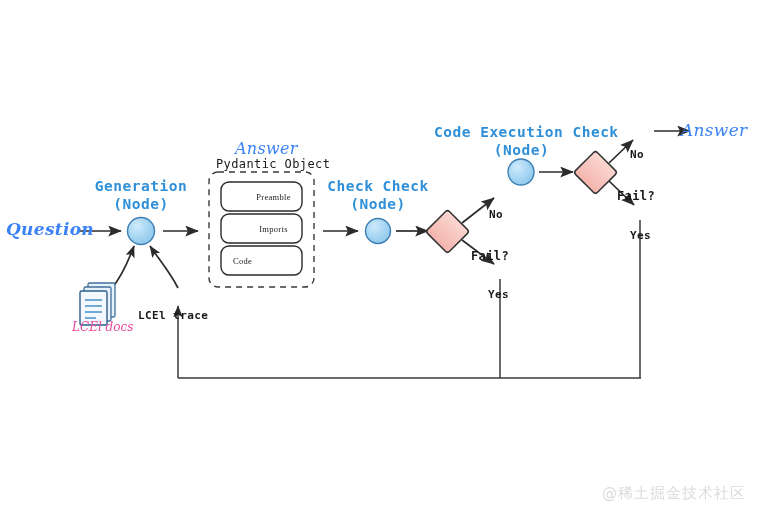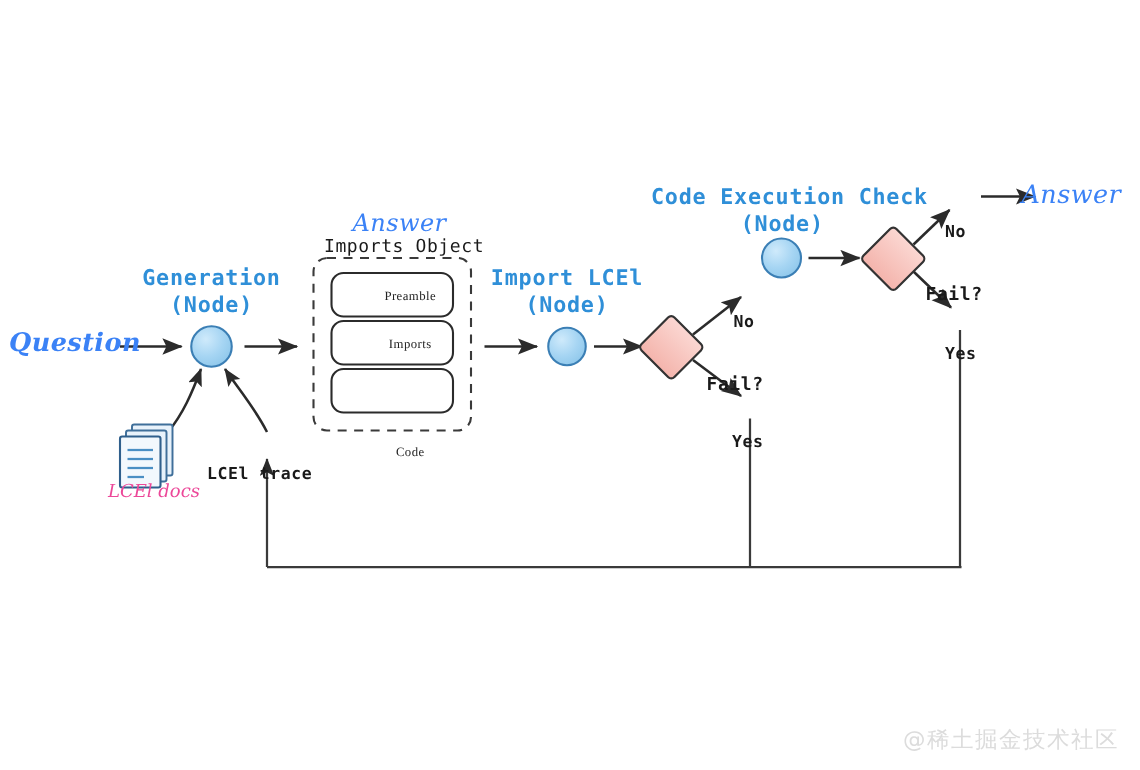--- a/index.html
+++ b/index.html
@@ -156,28 +156,28 @@
   <div>Generation</div>
   <div>(Node)</div>
 </div>
 
 <div class="lbl hand-blue" style="left:72px; top:320px;">LCEl docs</div>
 
 <div class="lbl mono-sm" style="left:138px; top:285px;">LCEl trace</div>
 
 <div class="lbl hand" style="left:235px; top:139px; font-size:16px;">Answer</div>
 
-<div class="lbl mono-md" style="left:216px; top:157px;">Imports Object</div>
+<div class="lbl mono-md" style="left:216px; top:157px;">Pydantic Object</div>
 
 <div class="lbl boxlabel" style="left:221px; top:192px; width:81px; text-align:center;">Preamble</div>
 <div class="lbl boxlabel" style="left:221px; top:224px; width:81px; text-align:center;">Imports</div>
-<div class="lbl boxlabel" style="left:221px; top:256px; width:81px; text-align:center;margin-top:40px;">Code</div>
+<div class="lbl boxlabel" style="left:221px; top:256px; width:81px; text-align:left;">Code</div>
 
 <div class="lbl node-title" style="left:323px; top:177px; width:110px;">
-  <div>Import LCEl</div>
+  <div>Check Check</div>
   <div>(Node)</div>
 </div>
 
 <div class="lbl node-title" style="left:434px; top:123px; width:175px;">
   <div>Code Execution Check</div>
   <div>(Node)</div>
 </div>
 
 <div class="lbl mono-sm" style="left:471px; top:225px; font-size:12px;">Fail?</div>
 <div class="lbl mono-sm" style="left:489px; top:184px;">No</div>

